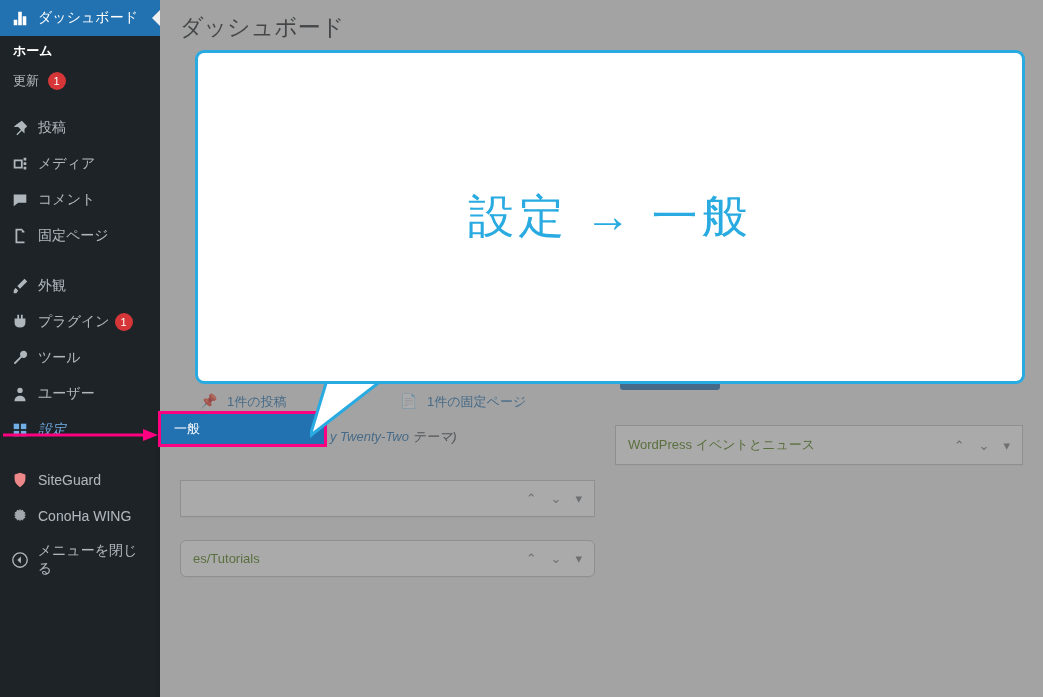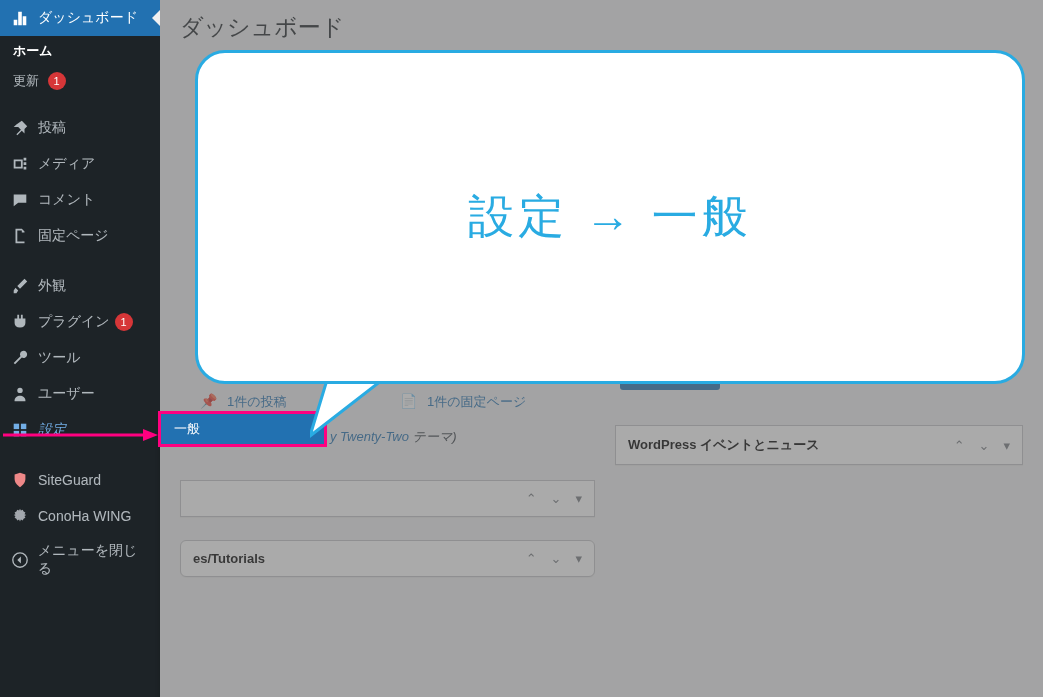--- a/index.html
+++ b/index.html
@@ -147,21 +147,21 @@
     }
 
     .callout {
       position: absolute;
       z-index: 10;
       left: 195px; top: 50px;
       width: 830px;
       height: 334px;
       background: #fff;
       border: 3px solid #29abe2;
-      border-radius: 30px;
+      border-radius: 9px;
       display: flex;
       align-items: center;
       justify-content: center;
     }
     .callout-tail {
       position: absolute;
       z-index: 9;
       left: 310px;
       top: 370px;
       width: 0; height: 0;
@@ -176,21 +176,21 @@
     .arrow-annotation {
       position: absolute;
       z-index: 8;
       left: 3px;
       top: 428px;
       width: 155px;
       height: 12px;
     }
     .arrow-annotation svg { display: block; }
 
-    .widget-title { font-weight: 700; color: #000000; text-align: center; }
+    .widget-title { font-weight: 400; color: #4d7c0f; text-align: center; }
   </style>
 </head>
 <body>
 
 <div class="sidebar">
   <div class="sidebar-item current">
     <span class="sidebar-icon">
       <svg width="18" height="18" viewBox="0 0 20 20" fill="currentColor">
           <path d="M3 12h4v6H3v-6zm5-9h4v15H8V3zm5 5h4v10h-4V8z"></path>
         </svg>

